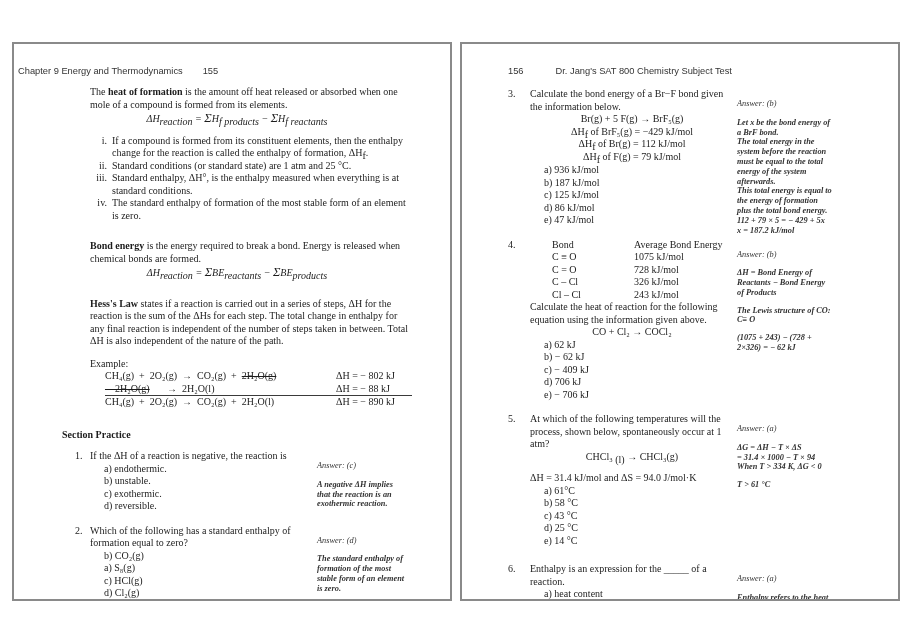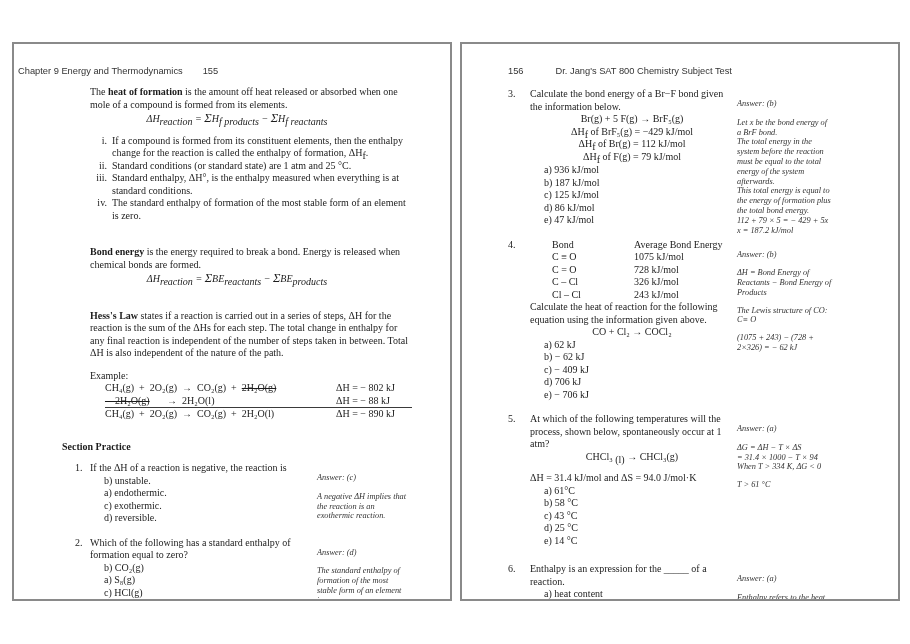--- a/index.html
+++ b/index.html
@@ -17,21 +17,21 @@
   .page-right{left:460px;}
   .hdr{
     font-family:"Liberation Sans","DejaVu Sans",sans-serif;
     font-size:9.3px;color:#333;line-height:11px;
   }
   .lp-header{margin:22px 40px 0 4px;display:flex;justify-content:flex-start;gap:20px;}
   .rp-header{margin:22px 0 0 46px;display:flex;gap:32px;text-align:center;}
   .lp-main{margin:9px 38px 0 48px;position:relative;}
   .rp-main{margin:11px 36px 0 46px;position:relative;}
   .para{margin:0 0 0 28px;padding:0;}
-  .pblock{margin-top:24px;}
+  .pblock{margin-top:18px;}
   .formula{margin:1px 28px 3px 28px;text-align:center;font-style:italic;}
   sub{font-size:10px;line-height:0;}
   .sigma{font-size:12.5px;}
   b{font-weight:bold;}
   s{text-decoration:line-through;}
   .rlist{margin:9px 0 0 28px;}
   .list-item{display:flex;}
   .li-label{width:17px;flex:none;text-align:right;margin-right:5px;}
   .li-text{flex:1;}
   .example{margin:10px 0 0 28px;}
@@ -51,21 +51,21 @@
   .lp-main .qbody{width:214px;}
   .rp-main .qbody{width:204px;}
   .opts{margin-left:14px;font-family:Liberation Serif, serif;}
   .qnote{
     position:absolute;top:1px;
     font-style:italic;font-size:8.3px;line-height:9.8px;color:#333;
   }
   .lp-main .qnote{left:242px;width:91px;}
   .rp-main .qnote{left:229px;width:95px;}
   .qnote .answer{margin:10px 0 9px 0;}
-  .qnote p{margin:0 0 8px 0;white-space:pre-line;}
+  .qnote p{margin:0 0 8px 0;white-space:pre-line;font-weight:bold;}
   .info-block{text-align:center;margin:0 0 1px 0;}
   .bond-table{display:grid;grid-template-columns:82px 1fr;margin-left:22px;}
   .center-eq{text-align:center;}
   .dh-line{margin-top:9px;}
 </style>
 </head>
 <body>
 
 <div class="page page-left">
   <div class="lp-header hdr">
@@ -120,22 +120,22 @@
     </div>
 
     <div class="section-heading">Section Practice</div>
 
     <div class="question q-first">
       <div class="qrow">
         <span class="qnum">1.</span>
         <div class="qbody">
           <div class="qtext"><span>If the ΔH of a reaction is negative, the reaction is</span></div>
           <div class="opts">
+            <div class="opt">a) endothermic.</div>
             <div class="opt">b) unstable.</div>
-            <div class="opt">a) endothermic.</div>
             <div class="opt">c) exothermic.</div>
             <div class="opt">d) reversible.</div>
           </div>
         </div>
       </div>
       <div class="qnote">
         <div class="answer">Answer: (c)</div>
         <p>A negative ΔH implies that the reaction is an exothermic reaction.</p>
       </div>
     </div>

